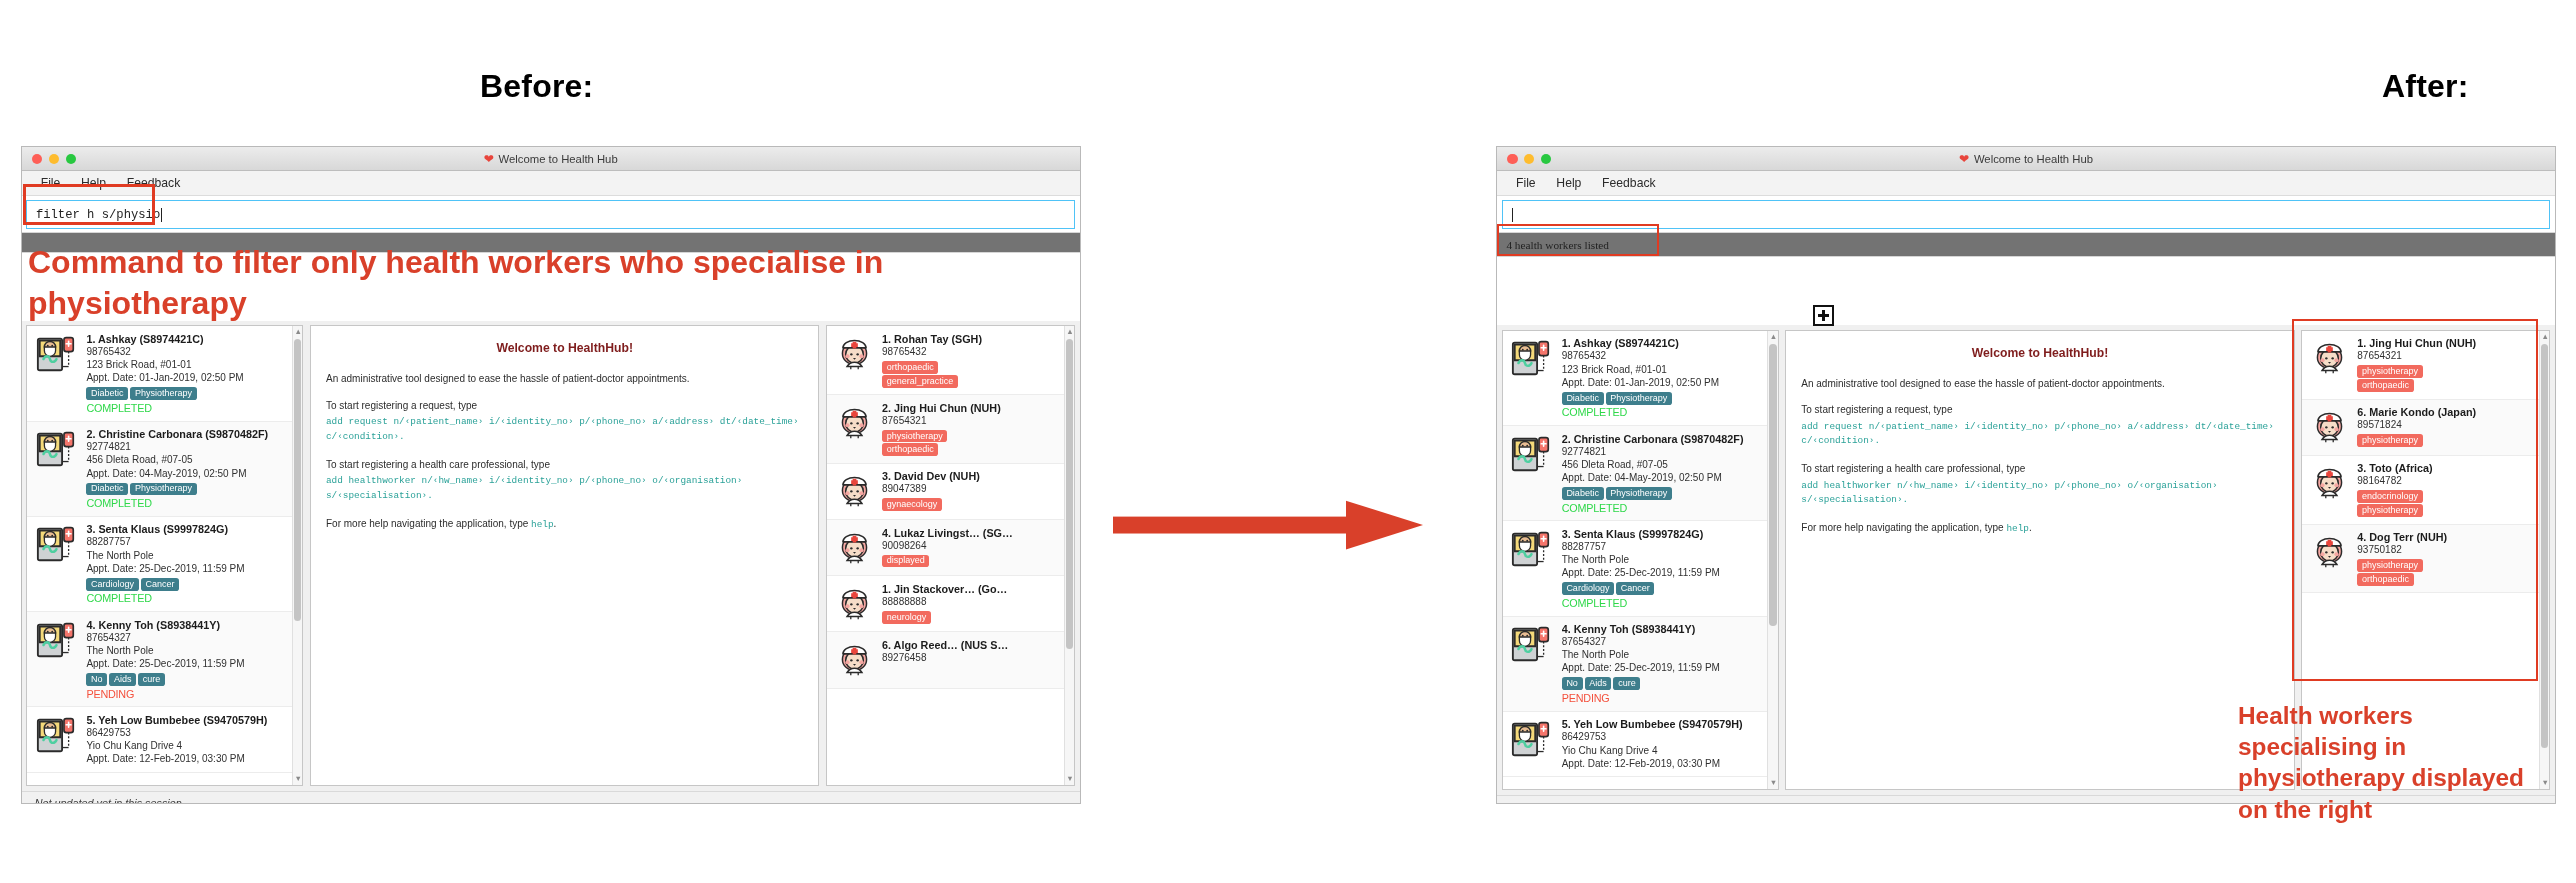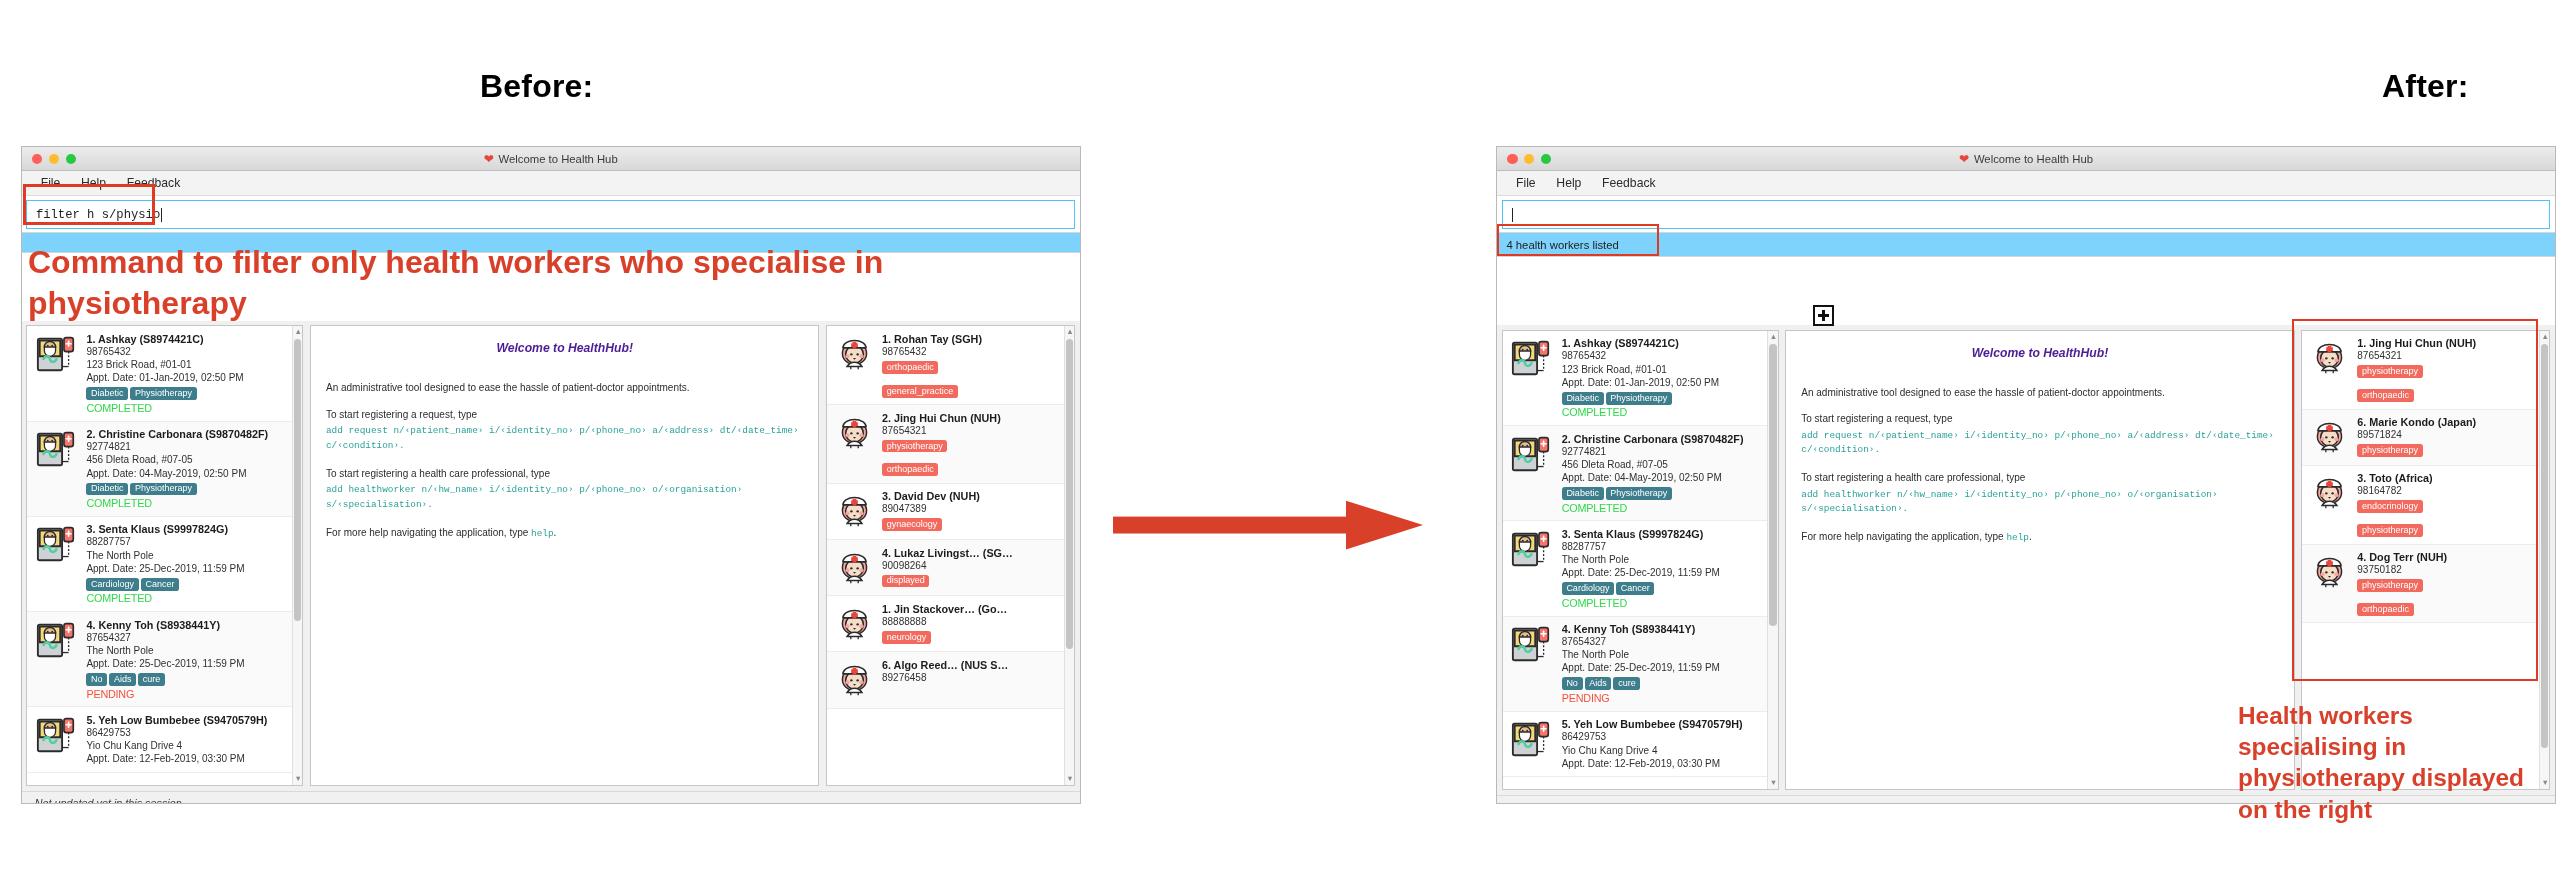--- a/index.html
+++ b/index.html
@@ -71,23 +71,23 @@
   .caret {
     display: inline-block; width: 0.9px; height: 14px;
     background: #222; margin-left: 0.9px;
     vertical-align: middle;
   }
 
   
   .result-box {
     border-top: 0.9px solid #d6d6d6;
     border-bottom: 0.9px solid #d6d6d6;
-    background: #7dd3fc;
+    background: #737373;
     padding: 5.6px 9.4px;
-    font-family: Liberation Sans, sans-serif;
+    font-family: Liberation Serif, serif;
     font-size: 11.3px;
     color: #222;
     min-height: 20.7px;
   }
   .result-area { background: #ffffff; }
 
   
   .panes {
     display: flex;
     background: #f0f0f0;
@@ -135,35 +135,35 @@
     border-radius: 2.8px; padding: 0.9px 4.7px 1.9px 4.7px;
     white-space: nowrap;
   }
   .tag.cond { background: #3e7e8c; }
   .tag.spec { background: #f26a5e; }
   .status { font-size: 10.8px; margin-top: 1.9px; letter-spacing: -0.2px; }
   .status.completed { color: #2fd84a; }
   .status.pending { color: #f4503c; }
 
   
-  .tags.stacked { flex-direction: column; align-items: flex-start; gap: 11px; }
+  .tags.stacked { flex-direction: column; align-items: flex-start; gap: 1px; }
 
   
   .avatar { flex: 0 0 auto; }
 
   
   .welcome {
     padding: 15px 15px 9.4px 15px;
     background: #ffffff;
     height: 100%;
   }
   .welcome-title {
     text-align: center;
-    font-size: 12.2px; font-weight: bold; font-style: italic;
-    color: #4c1d95; margin-bottom: 25px;
+    font-size: 12.2px; font-weight: bold; 
+    color: #7f1d1d; margin-bottom: 16px;
   }
   .w-p { font-size: 10px; color: #2c2c2c; margin-bottom: 11.3px; line-height: 1.5; }
   .w-code {
     font-family: "Liberation Mono", monospace;
     font-size: 9.4px; color: #2aa198; line-height: 1.5;
     word-break: break-word;
   }
   .w-inline-code {
     font-family: "Liberation Mono", monospace;
     font-size: 9.4px; color: #2aa198;

